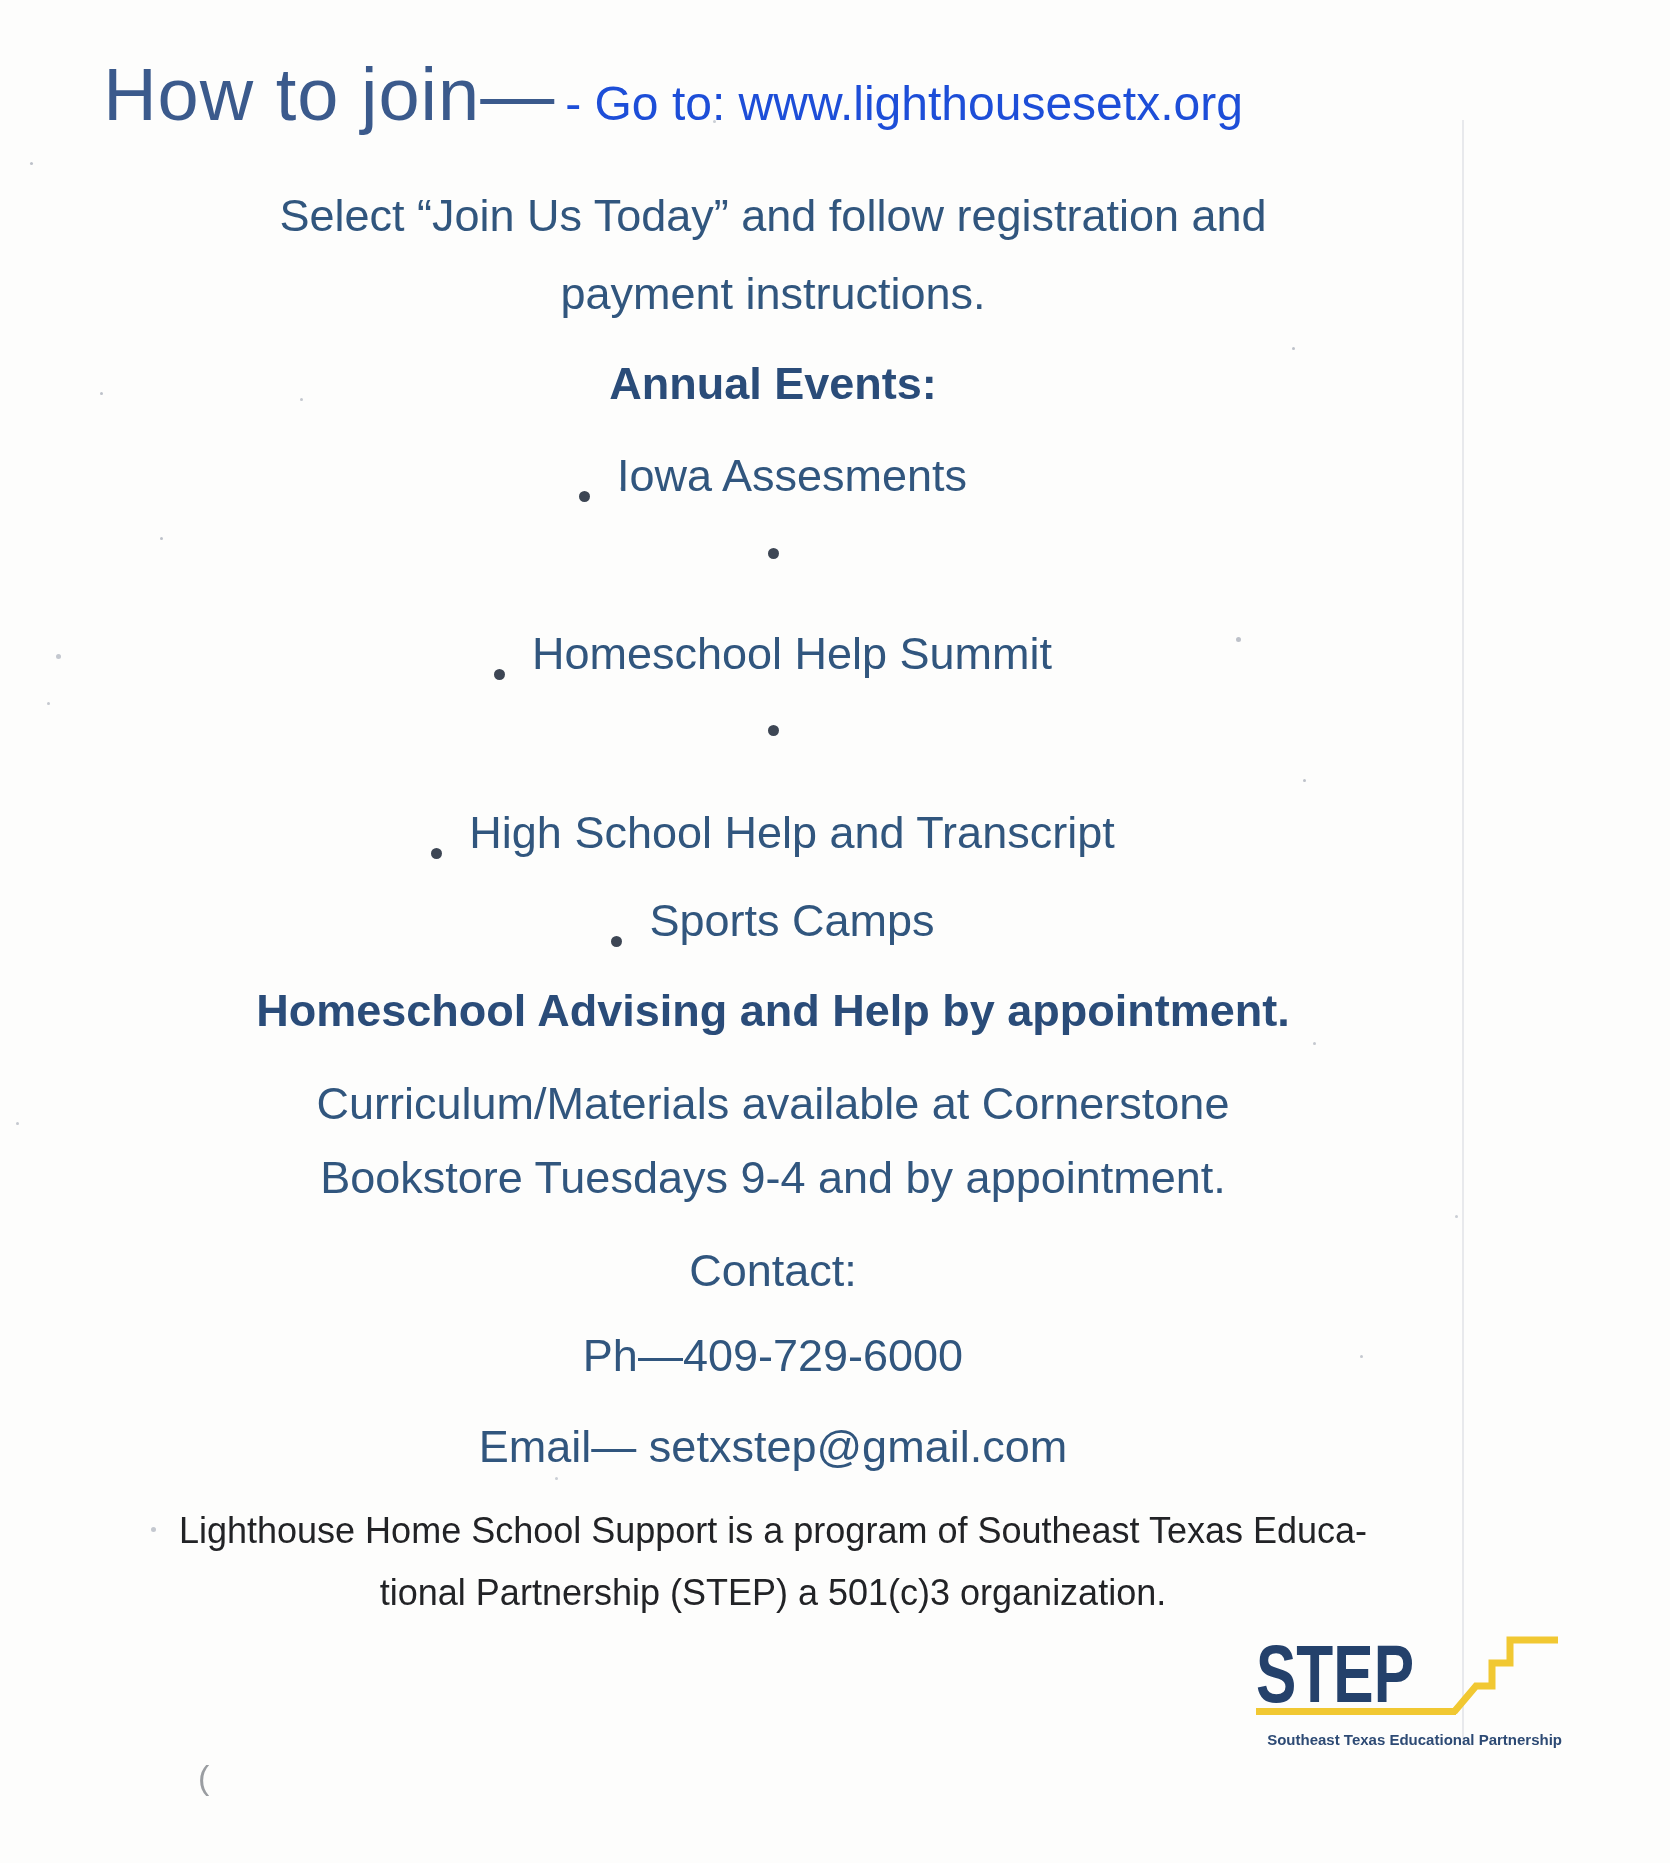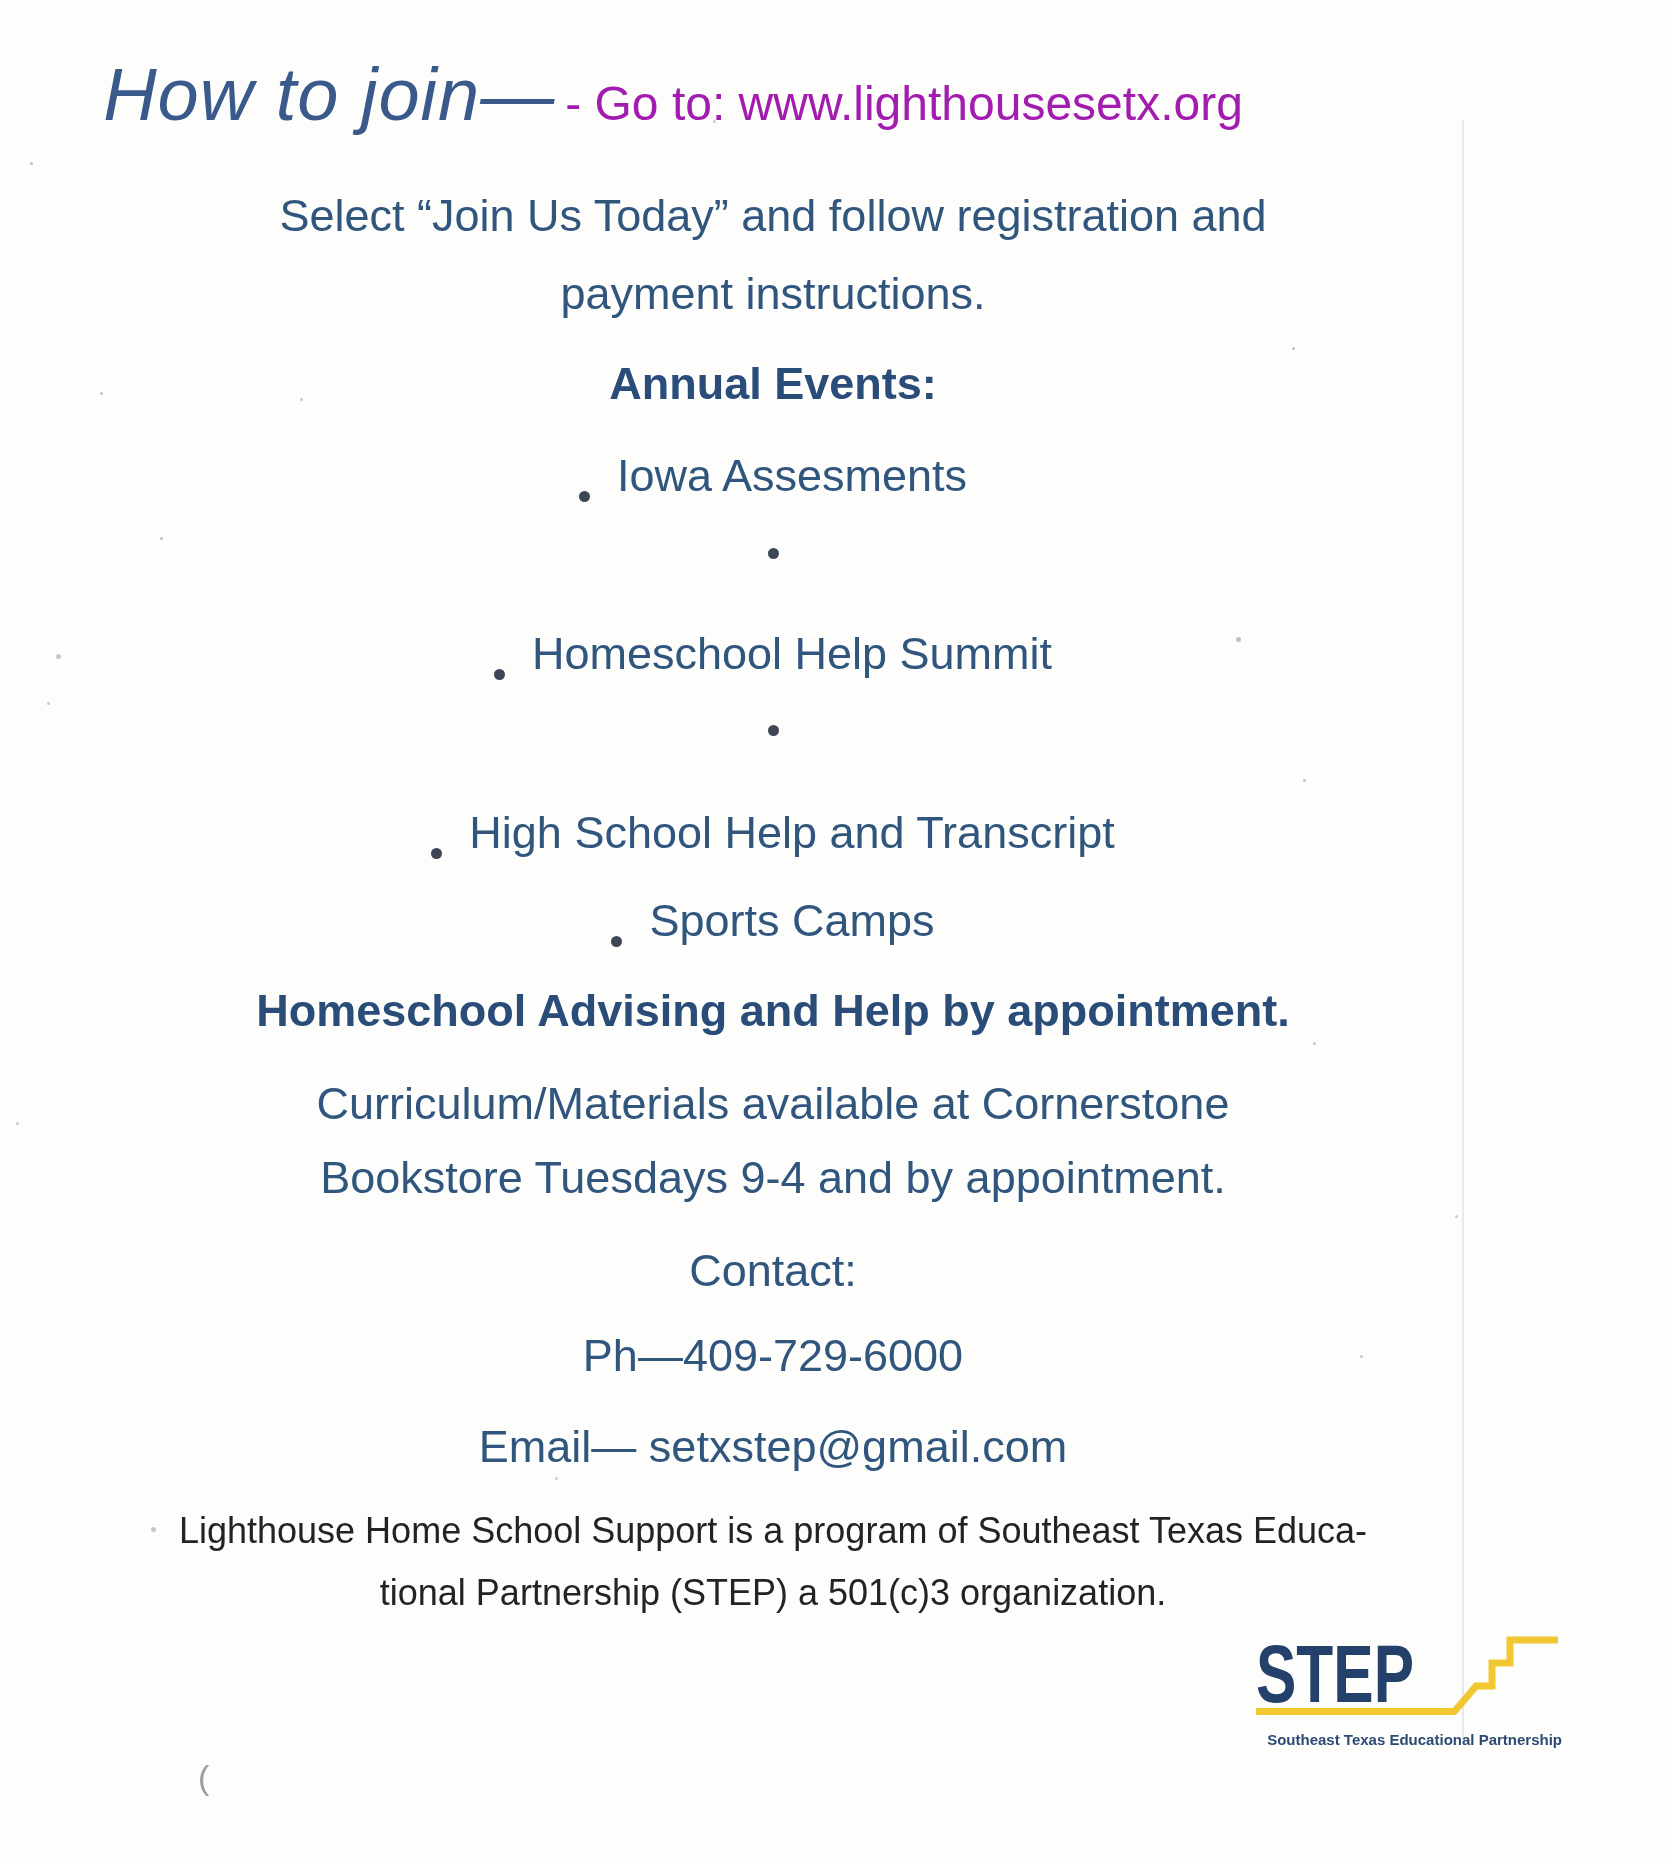--- a/index.html
+++ b/index.html
@@ -11,22 +11,22 @@
     font-family:"Liberation Sans", sans-serif;
     overflow:hidden;
   }
   
   .col{position:absolute;left:0;top:0;width:1470px;height:100%;}
   .line{position:absolute;width:100%;text-align:center;line-height:1.15;padding-left:38px;}
   .body-line{font-size:45px;color:#31567e;}
   .bold-line{font-size:45px;font-weight:bold;color:#2a4c79;}
   .footer-line{font-size:36px;color:#222326;}
   .heading-row{position:absolute;top:52px;width:100%;text-align:center;transform:translateX(-62px);white-space:nowrap;}
-  .h-big{font-size:74px;color:#3b5a8c;letter-spacing:1px;font-style:italic;}
-  .h-small{font-size:48px;color:#a21caf;margin-left:10px;}
+  .h-big{font-size:74px;color:#3b5a8c;letter-spacing:1px;}
+  .h-small{font-size:48px;color:#1d4ed8;margin-left:10px;}
   .item{display:flex;justify-content:center;align-items:flex-end;gap:27px;font-size:45px;color:#31567e;}
   .dot{width:11px;height:11px;border-radius:50%;background:#3d4654;flex:0 0 auto;margin-top:8px;}
   .logo-block{
     position:absolute;top:1626px;width:100%;
     display:flex;flex-direction:column;align-items:flex-end;
     transform:translateX(92px);
   }
   .logo-sub{
     font-size:15px;font-weight:bold;color:#2d4a74;
     letter-spacing:0px;margin-top:5px;text-align:center;

